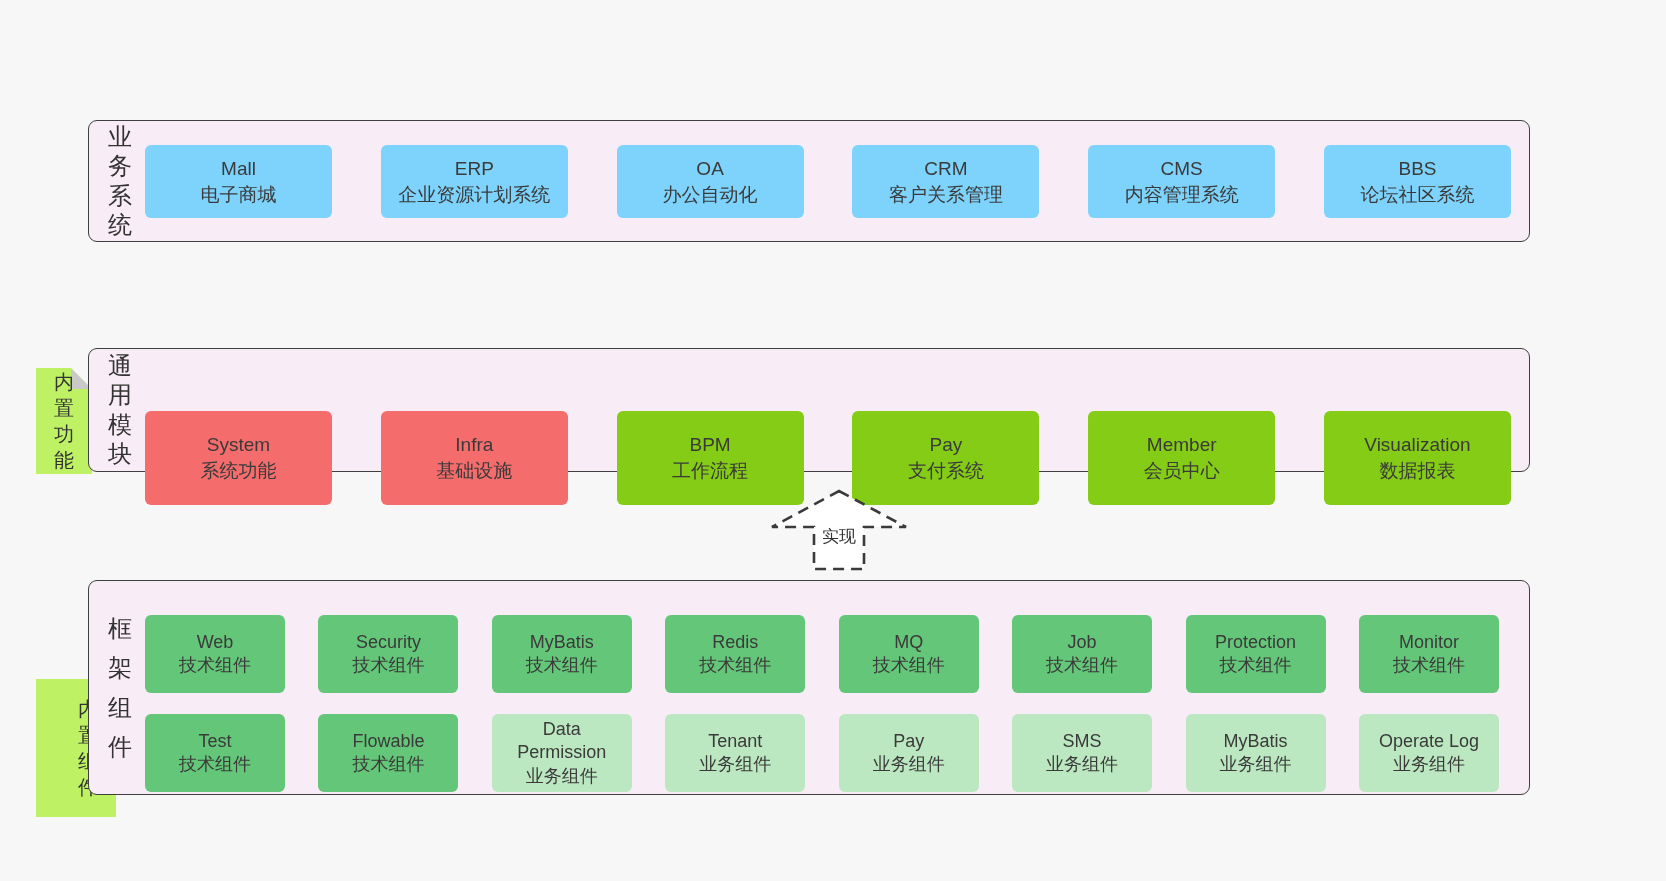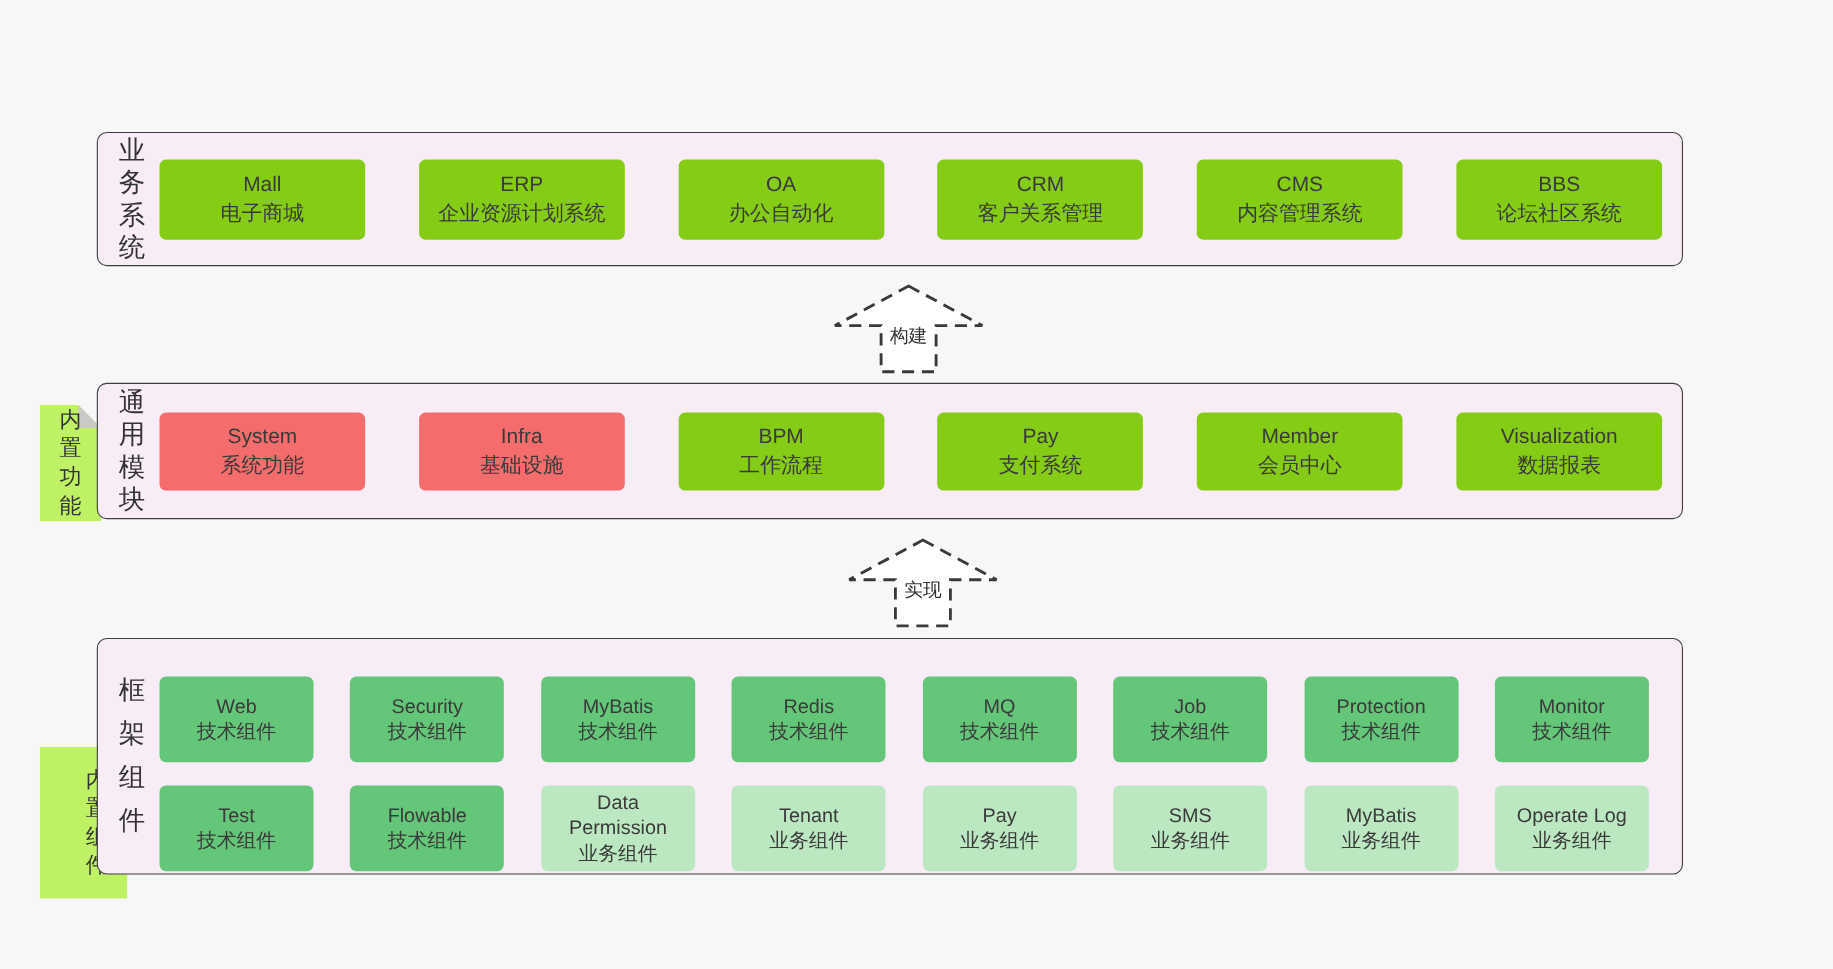--- a/index.html
+++ b/index.html
@@ -60,24 +60,24 @@
     justify-content:center;
     align-items:center;
     text-align:center;
     font-size:19px;
     line-height:1.35;
     color:#3a3a3a;
     box-sizing:border-box;
     padding:2px 6px;
   }
   .row-wide .box{flex:0 0 187px;height:73px;}
-  #row-modules .box{height:71px;}
+  #row-modules .box{height:94px;margin-top:36px;}
   .row-narrow .box{flex:0 0 140px;height:78px;font-size:18px;line-height:1.3;margin-top:14px;}
 
-  .v-blue{background:#84cc16;}
+  .v-blue{background:#7dd3fc;}
   .v-red{background:#f56c6c;}
   .v-pink{background:#84cc16;justify-content:center;}
   .v-green{background:#64c678;}
   .v-lightgreen{background:#bce8c1;}
 
   
   .arrow{position:absolute;width:140px;height:84px;z-index:3;}
   #arrow-0{left:756px;top:257px;}
   #arrow-1{left:769px;top:488px;}
   .arrow svg{position:absolute;inset:0;}
@@ -151,26 +151,20 @@
           <div class="en">CMS</div>
           <div class="cn">内容管理系统</div>
         </div>
         <div class="box v-blue">
           <div class="en">BBS</div>
           <div class="cn">论坛社区系统</div>
         </div>
       </div>
   </section>
 
-  <div class="arrow" id="arrow-0">
-    <svg viewBox="0 0 140 84">
-      <path d="M70 3 L137 39 L95 39 L95 81 L45 81 L45 39 L3 39 Z" fill="#ffffff" stroke="#3a3a3a" stroke-width="2.6" stroke-dasharray="11 7" stroke-linejoin="miter"></path>
-    </svg>
-    <span class="arrow-label">构建</span>
-  </div>
 
   <div class="note" id="note-0">
     <span class="fold"></span>
     <span class="note-text">内置功能</span>
   </div>
 
   <section class="panel" id="panel-modules">
     <div class="panel-label">通用模块</div>
     <div class="row row-wide" id="row-modules">
         <div class="box v-red">

